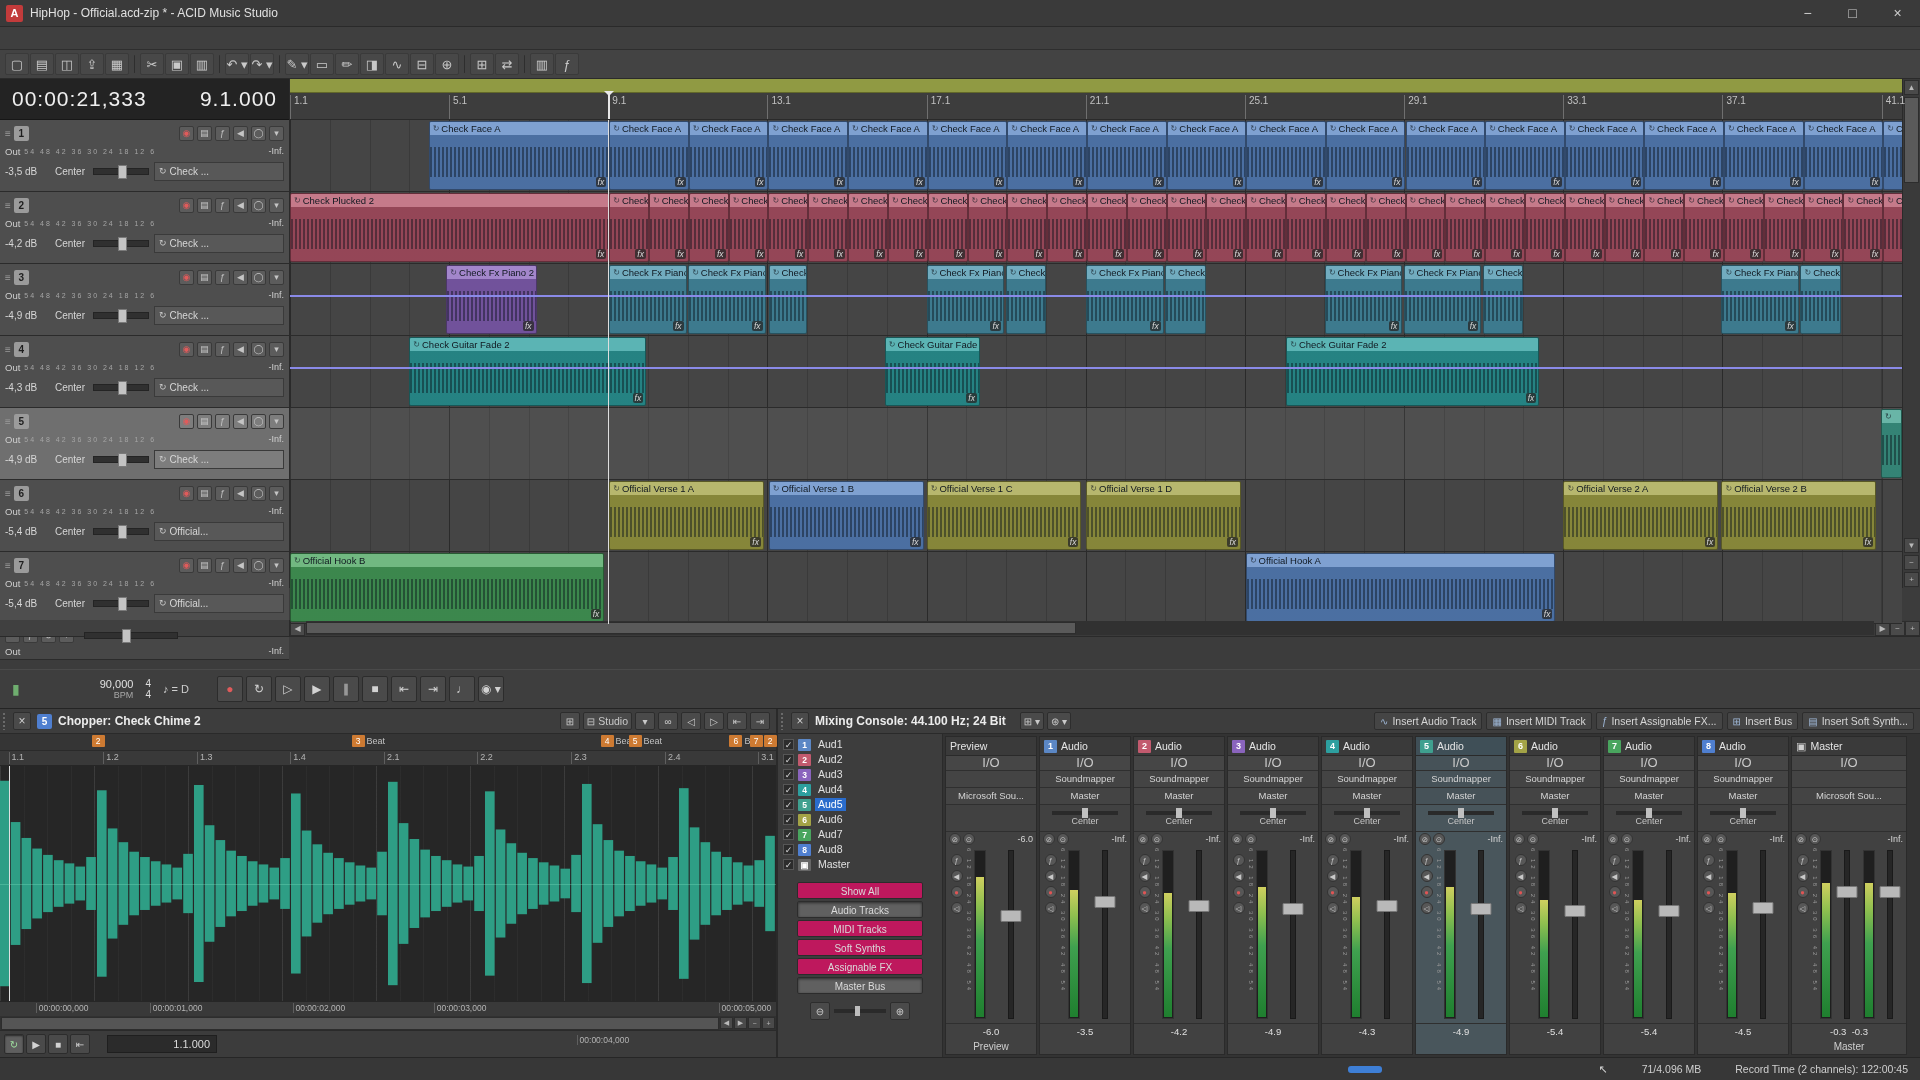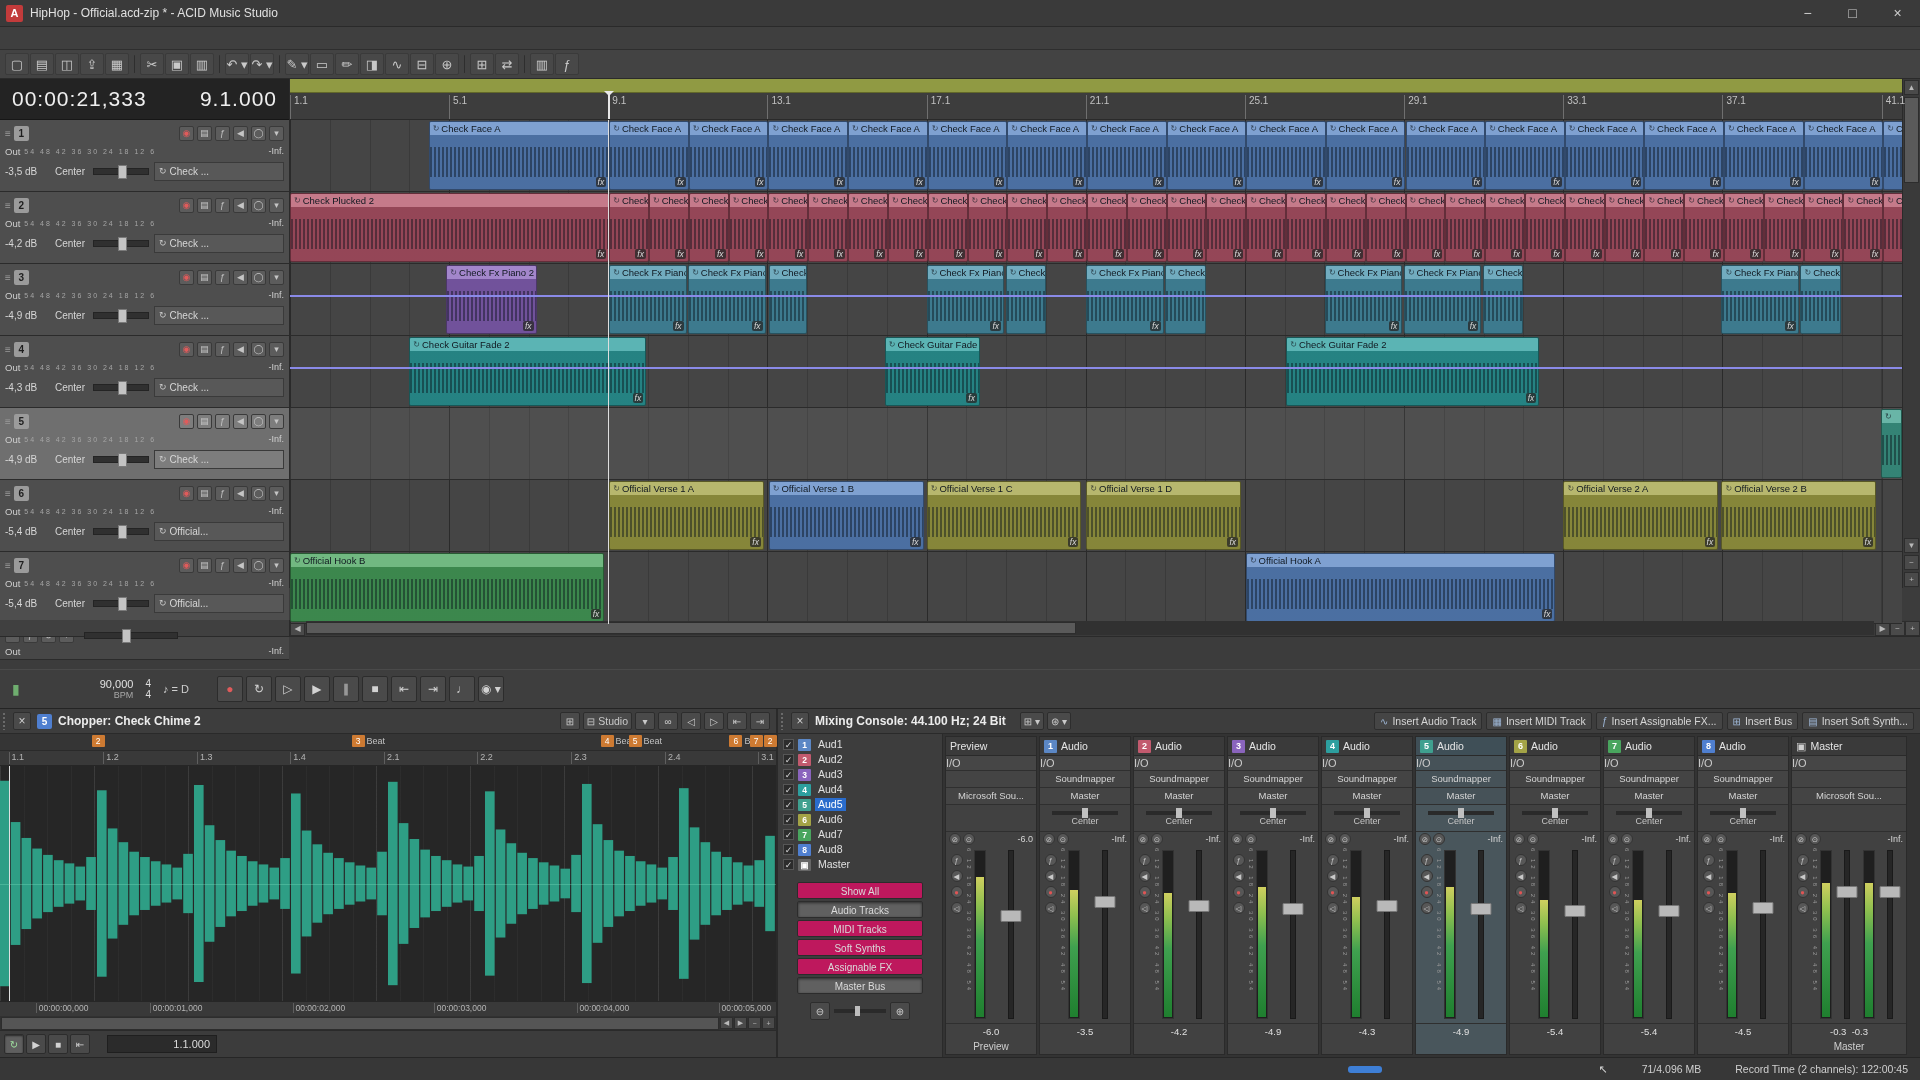--- a/index.html
+++ b/index.html
@@ -150,21 +150,21 @@
   .mstrips{flex:1;display:flex;min-width:0;overflow:hidden;padding:2px;gap:2px;background:#333;}
   .ch{width:92px;flex:0 0 auto;background:#414141;border:1px solid #2a2a2a;display:flex;flex-direction:column;font-size:10px;box-sizing:border-box;}
   .ch.master{width:116px;}
   .ch.sel{background:#49565c;}
   .chhead{height:18px;display:flex;align-items:center;gap:4px;padding:0 4px;background:#3a3a3a;border-bottom:1px solid #2a2a2a;flex:0 0 auto;}
   .ch.sel .chhead{background:#3f4f57;}
   .chnum{width:13px;height:13px;font-size:9px;font-weight:bold;color:#fff;display:flex;align-items:center;justify-content:center;border-radius:1px;}
   .chnum:empty,.chic:empty{display:none;}
   .chic{font-size:11px;color:#cfcfcf;}
   .chtitle{font-size:10.5px;color:#e5e5e5;}
-  .chio{height:14px;line-height:14px;color:#c9c9c9;background:#464646;border-bottom:1px solid #2f2f2f;font-size:11px;flex:0 0 auto;}
+  .chio{height:14px;line-height:14px;text-align:center;color:#c9c9c9;background:#464646;border-bottom:1px solid #2f2f2f;font-size:13px;flex:0 0 auto;}
   .chdev,.chbus{height:16px;line-height:16px;text-align:center;color:#d5d5d5;background:#444;border-bottom:1px solid #2f2f2f;font-size:9.5px;white-space:nowrap;overflow:hidden;flex:0 0 auto;}
   .ch.sel .chio,.ch.sel .chdev,.ch.sel .chbus{background:#465258;}
   .chpan{height:26px;border-bottom:1px solid #2f2f2f;display:flex;flex-direction:column;justify-content:center;gap:2px;padding:0 12px;flex:0 0 auto;}
   .panslider{height:4px;background:#2a2a2a;position:relative;}
   .panthumb{position:absolute;left:50%;transform:translateX(-50%);top:-3px;width:6px;height:10px;background:#c0c0c0;}
   .panlabel{text-align:center;font-size:9px;color:#c5c5c5;line-height:1;}
   .panlabel:empty{display:none;}
   .ch.nopan .panslider{visibility:hidden;}
   .chtop{height:14px;display:flex;align-items:center;padding:0 3px;gap:2px;flex:0 0 auto;}
   .topicons{display:flex;gap:2px;}
@@ -1437,21 +1437,21 @@
             </svg>
           </div>
         <span class="cplayhead"></span>
       </div>
       <div class="ctimes">
 
       <span class="ctmark" style="left: 1%; margin-left: 28px;">00:00:00,000</span>
           <span class="ctmark" style="left: 19.3%; text-align: right;">00:00:01,000</span>
           <span class="ctmark" style="left: 37.7%;">00:00:02,000</span>
           <span class="ctmark" style="left: 55.9%;">00:00:03,000</span>
-          <span class="ctmark" style="left: 74.3%;">00:00:04,000</span>
+          <span class="ctmark" style="left: 74.3%; margin-top: 32px;">00:00:04,000</span>
           <span class="ctmark" style="left: 92.6%;">00:00:05,000</span>
         </div>
       <div class="cscroll">
         <span class="hthumb2"></span>
         <span class="sbtn">◀</span>
         <span class="sbtn">▶</span>
         <span class="sbtn">−</span>
         <span class="sbtn">+</span>
       </div>
       <div class="ctransport">

